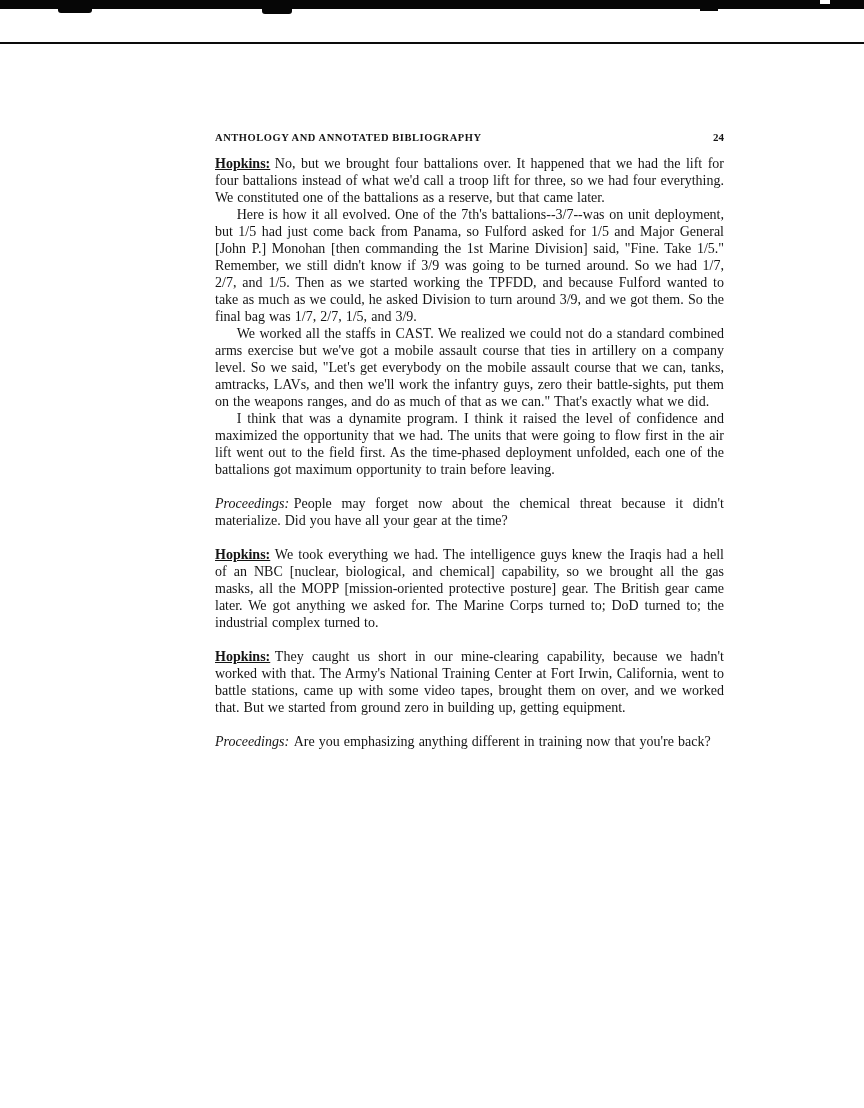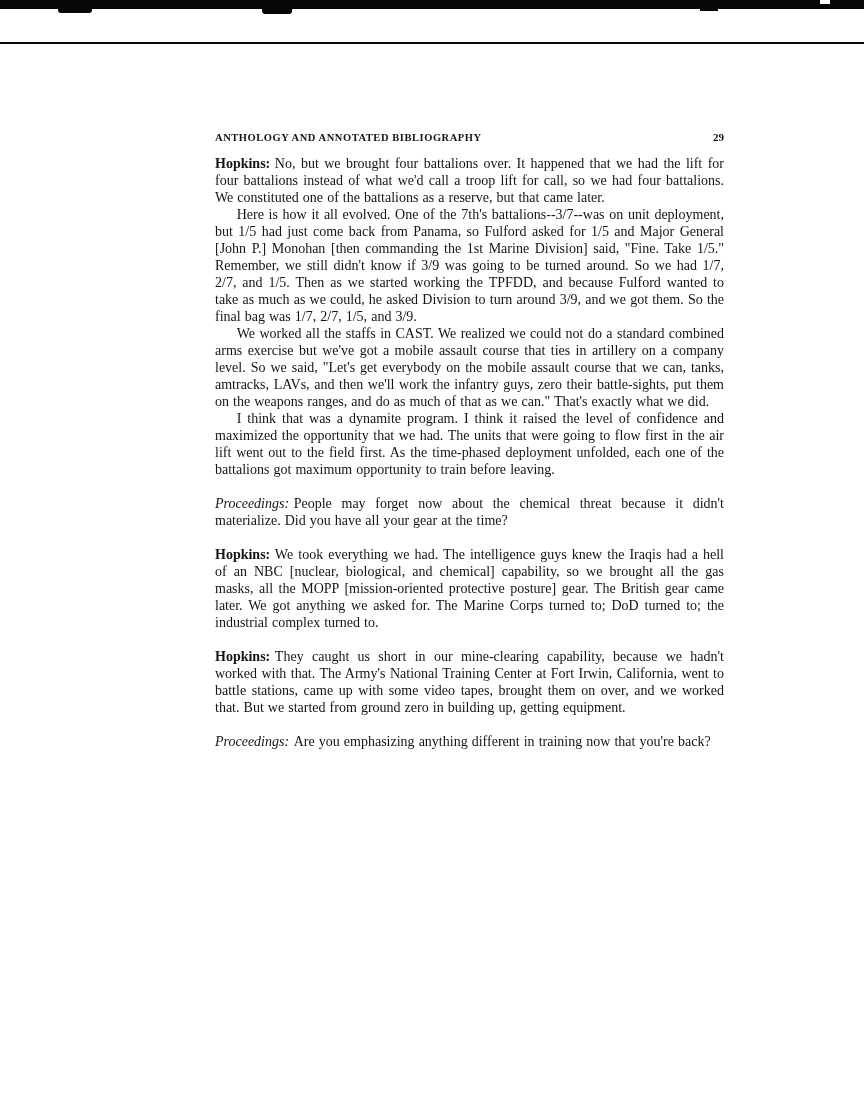--- a/index.html
+++ b/index.html
@@ -58,43 +58,43 @@
     margin: 0;
     font-size: 14px;
     line-height: 17px;
     text-align: justify;
     word-spacing: 0.04em;
   }
   p.para.cont { text-indent: 1.55em; }
 
   .speaker { margin-right: 0.33em; }
   .speaker.italic { font-style: italic; }
-  .speaker.bold { font-weight: bold; }
+  .speaker.bold { font-weight: bold; text-decoration: underline; }
 </style>
 </head>
 <body>
 
 <div class="top-edge">
   <div class="blob b1"></div>
   <div class="blob b2"></div>
   <div class="blob b3"></div>
 </div>
 <div class="top-notch"></div>
 <div class="top-rule"></div>
 
 <div class="page-column">
 
   <div class="running-head">
     <span class="title">ANTHOLOGY AND ANNOTATED BIBLIOGRAPHY</span>
-    <span class="page-number">29</span>
+    <span class="page-number">24</span>
   </div>
 
 
   <section class="block">
-    <p class="para"><span class="speaker bold">Hopkins:</span><span>No, but we brought four battalions over. It happened that we had the lift for four battalions instead of what we'd call a troop lift for call, so we had four battalions. We constituted one of the battalions as a reserve, but that came later.</span></p>
+    <p class="para"><span class="speaker bold">Hopkins:</span><span>No, but we brought four battalions over. It happened that we had the lift for four battalions instead of what we'd call a troop lift for three, so we had four everything. We constituted one of the battalions as a reserve, but that came later.</span></p>
     <p class="para cont">Here is how it all evolved. One of the 7th's battalions--3/7--was on unit deployment, but 1/5 had just come back from Panama, so Fulford asked for 1/5 and Major General [John P.] Monohan [then commanding the 1st Marine Division] said, "Fine. Take 1/5." Remember, we still didn't know if 3/9 was going to be turned around. So we had 1/7, 2/7, and 1/5. Then as we started working the TPFDD, and because Fulford wanted to take as much as we could, he asked Division to turn around 3/9, and we got them. So the final bag was 1/7, 2/7, 1/5, and 3/9.</p>
     <p class="para cont">We worked all the staffs in CAST. We realized we could not do a standard combined arms exercise but we've got a mobile assault course that ties in artillery on a company level. So we said, "Let's get everybody on the mobile assault course that we can, tanks, amtracks, LAVs, and then we'll work the infantry guys, zero their battle-sights, put them on the weapons ranges, and do as much of that as we can." That's exactly what we did.</p>
     <p class="para cont">I think that was a dynamite program. I think it raised the level of confidence and maximized the opportunity that we had. The units that were going to flow first in the air lift went out to the field first. As the time-phased deployment unfolded, each one of the battalions got maximum opportunity to train before leaving.</p>
   </section>
 
   <section class="block">
     <p class="para"><span class="speaker italic">Proceedings:</span><span>People may forget now about the chemical threat because it didn't materialize. Did you have all your gear at the time?</span></p>
   </section>
 
   <section class="block">

